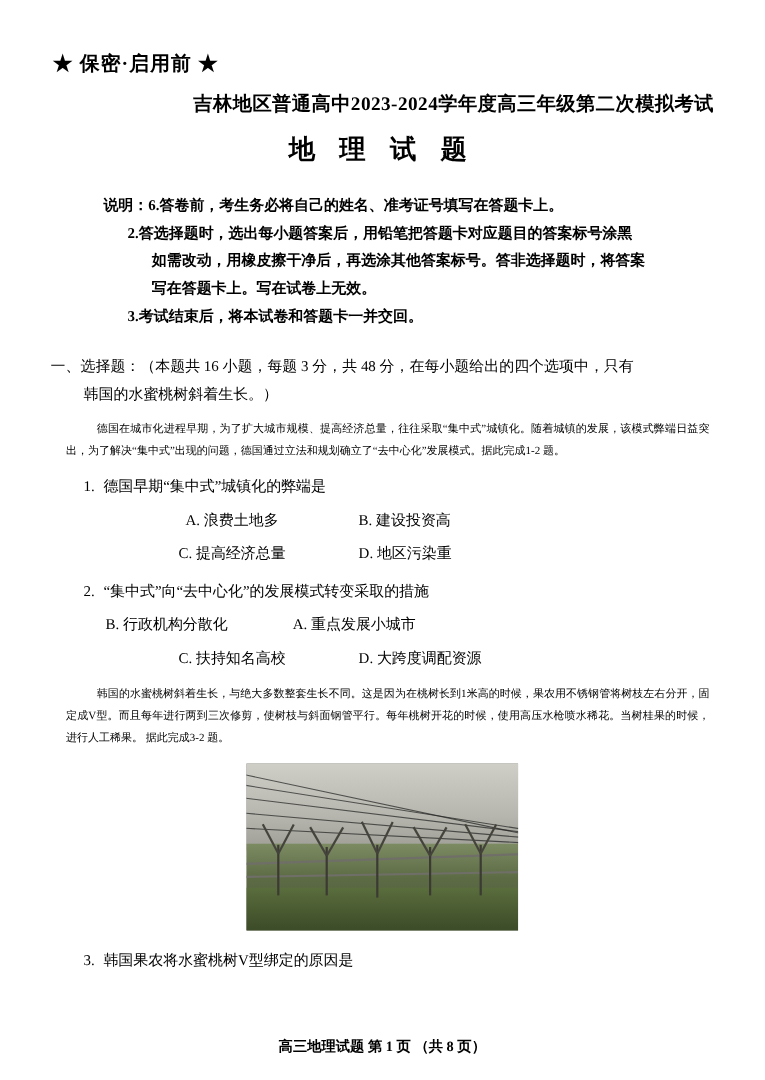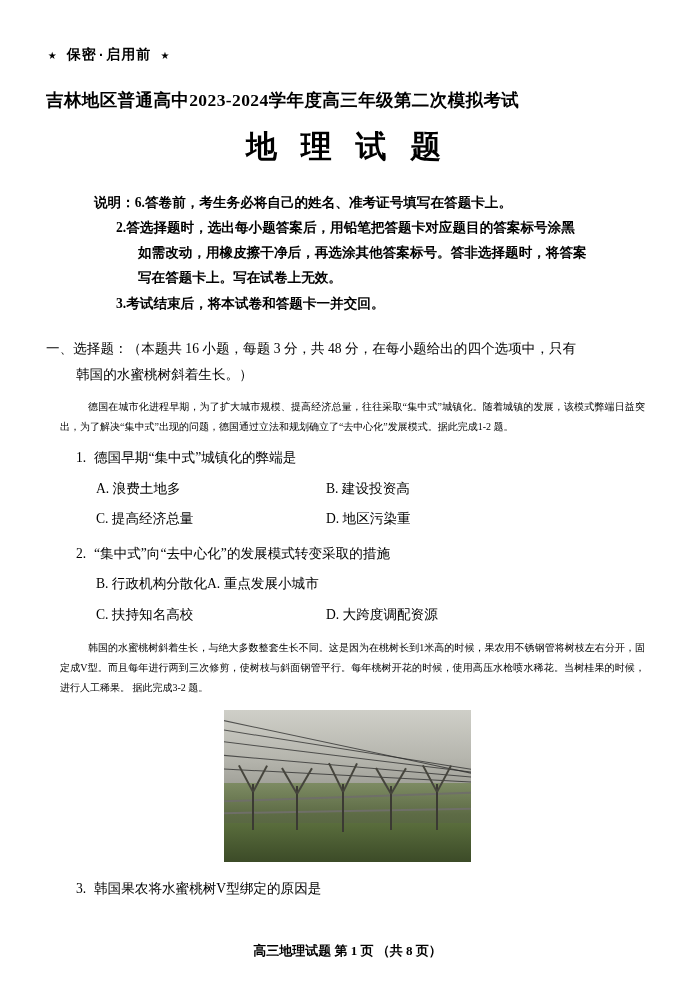--- a/index.html
+++ b/index.html
@@ -17,37 +17,36 @@
   }
   .page {
     position: absolute;
     left: 0; top: 0;
     width: 695px;
     height: 982px;
     box-sizing: border-box;
     padding: 40px 46px 0 46px;
   }
   .secret-line {
-    font-size: 14px;
+    font-size: 18px;
     font-weight: bold;
     letter-spacing: 1px;
     margin: 6px 0 0 0;
     padding-left: 2px;
-    font-family: Liberation Mono, monospace;
   }
   .doc-title {
-    text-align: left;
+    text-align: right;
     font-size: 17.5px;
     font-weight: bold;
-    margin-top: 24px;
+    margin-top: 12px;
     letter-spacing: 0.4px;
   }
   .subject-title {
     text-align: center;
-    font-size: 31px;
+    font-size: 24px;
     font-weight: bold;
     letter-spacing: 8px;
     margin-top: 14px;
   }
   .instructions {
     margin-top: 22px;
     font-size: 13.6px;
     font-weight: bold;
     line-height: 1.85;
     padding-left: 48px;
@@ -83,20 +82,21 @@
     line-height: 1.95;
     padding-left: 50px;
     margin-top: 2px;
   }
   .opt-row {
     display: flex;
     margin-top: 4px;
   }
   .opt {
     flex: 0 0 auto;
+    text-align: center;
   }
   .opt.a, .opt.c { width: 230px; }
   .figure {
     margin: 12px auto 0 auto;
     width: 247px;
     height: 152px;
     position: relative;
     overflow: hidden;
     background: #9a9a92;
   }

